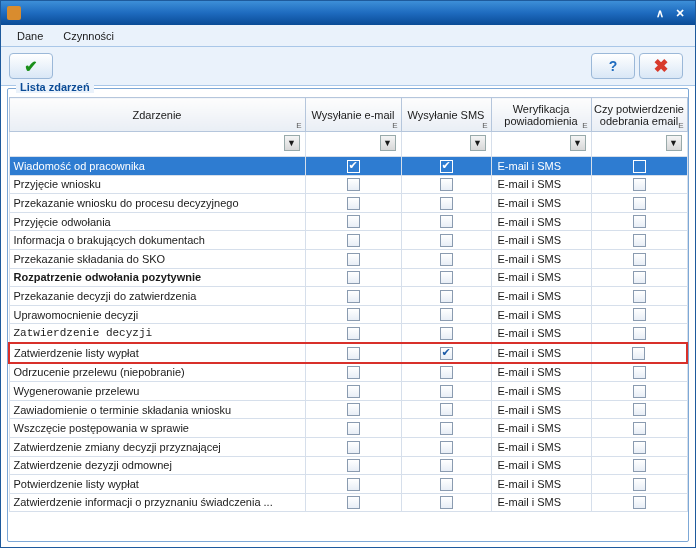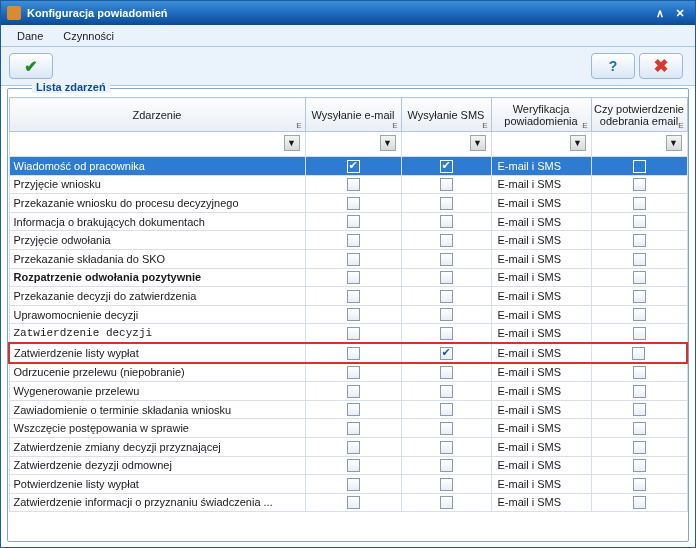--- a/index.html
+++ b/index.html
@@ -77,21 +77,21 @@
     border: 1px solid #7da8d6;
     border-radius: 2px;
     position: relative;
     padding-top: 8px;
     height: 454px;
     background: #fff;
   }
   .groupbox .legend {
     position: absolute;
     top: -8px;
-    left: 24px;
+    left: 8px;
     background: #eaf2fb;
     color: #0a4b96;
     font-weight: bold;
     padding: 0 4px;
     font-size: 11px;
   }
   .grid {
     width: 100%;
     border-collapse: collapse;
     table-layout: fixed;
@@ -176,21 +176,20 @@
   .col-sms { width: 90px; }
   .col-verify { width: 100px; }
   .col-confirm { width: 96px; }
   .verify-cell { text-align: left; padding-left: 6px !important; }
 </style>
 </head>
 <body>
 
 <div class="titlebar">
   <span class="title-icon"></span>
-  <span>Konfiguracja powiadomień</span>
   <span class="spacer"></span>
   <span class="winbtn">∧</span>
   <span class="winbtn">✕</span>
 </div>
 
 <div class="menubar">
   <span class="menuitem">Dane</span>
   <span class="menuitem">Czynności</span>
 </div>
 
@@ -260,28 +259,28 @@
           <td class="cbcell"><span class="cb"></span></td>
         </tr>
         <tr>
           <td class="col-event" style="text-align: left;">Przekazanie wniosku do procesu decyzyjnego</td>
           <td class="cbcell"><span class="cb"></span></td>
           <td class="cbcell"><span class="cb"></span></td>
           <td class="verify-cell">E-mail i SMS</td>
           <td class="cbcell"><span class="cb"></span></td>
         </tr>
         <tr>
+          <td class="col-event" style="text-align: left;">Przyjęcie odwołania</td>
+          <td class="cbcell"><span class="cb"></span></td>
+          <td class="cbcell"><span class="cb"></span></td>
+          <td class="verify-cell">E-mail i SMS</td>
+          <td class="cbcell"><span class="cb"></span></td>
+        </tr>
+        <tr>
           <td class="col-event" style="text-align: left;">Informacja o brakujących dokumentach</td>
-          <td class="cbcell"><span class="cb"></span></td>
-          <td class="cbcell"><span class="cb"></span></td>
-          <td class="verify-cell">E-mail i SMS</td>
-          <td class="cbcell"><span class="cb"></span></td>
-        </tr>
-        <tr>
-          <td class="col-event" style="text-align: left;">Przyjęcie odwołania</td>
           <td class="cbcell"><span class="cb"></span></td>
           <td class="cbcell"><span class="cb"></span></td>
           <td class="verify-cell">E-mail i SMS</td>
           <td class="cbcell"><span class="cb"></span></td>
         </tr>
         <tr>
           <td class="col-event" style="text-align: left;">Przekazanie składania do SKO</td>
           <td class="cbcell"><span class="cb"></span></td>
           <td class="cbcell"><span class="cb"></span></td>
           <td class="verify-cell">E-mail i SMS</td>

